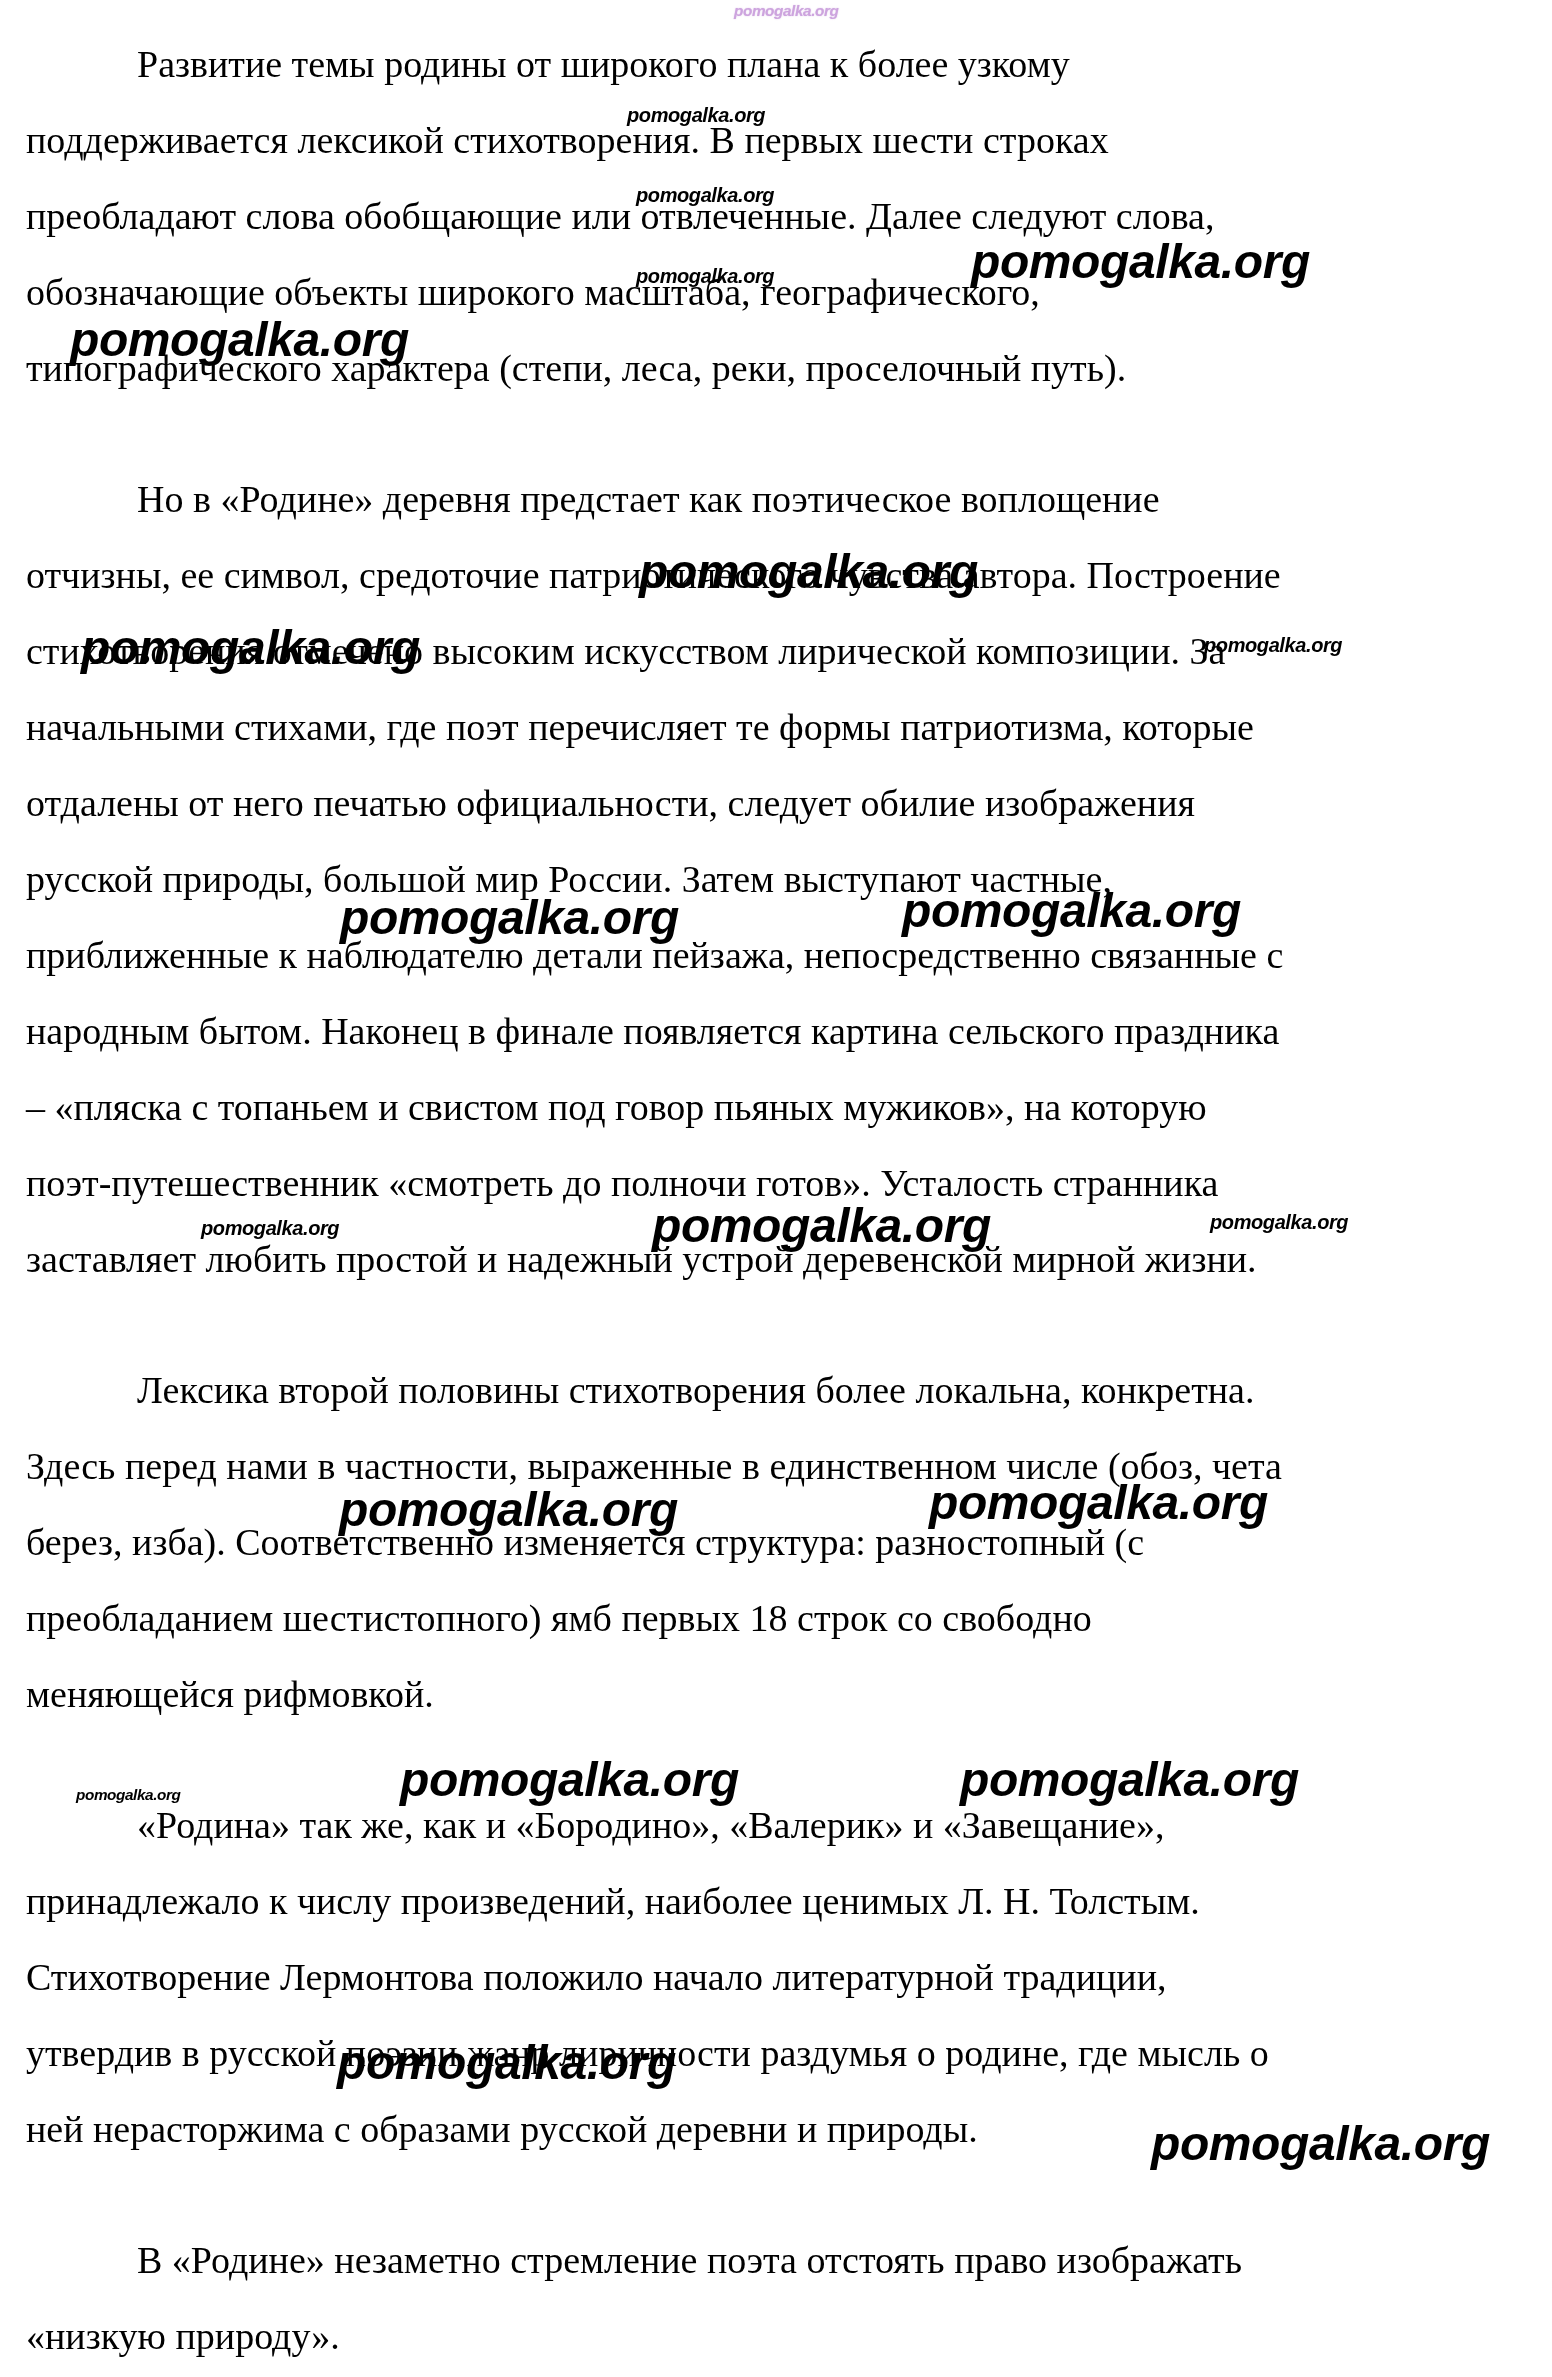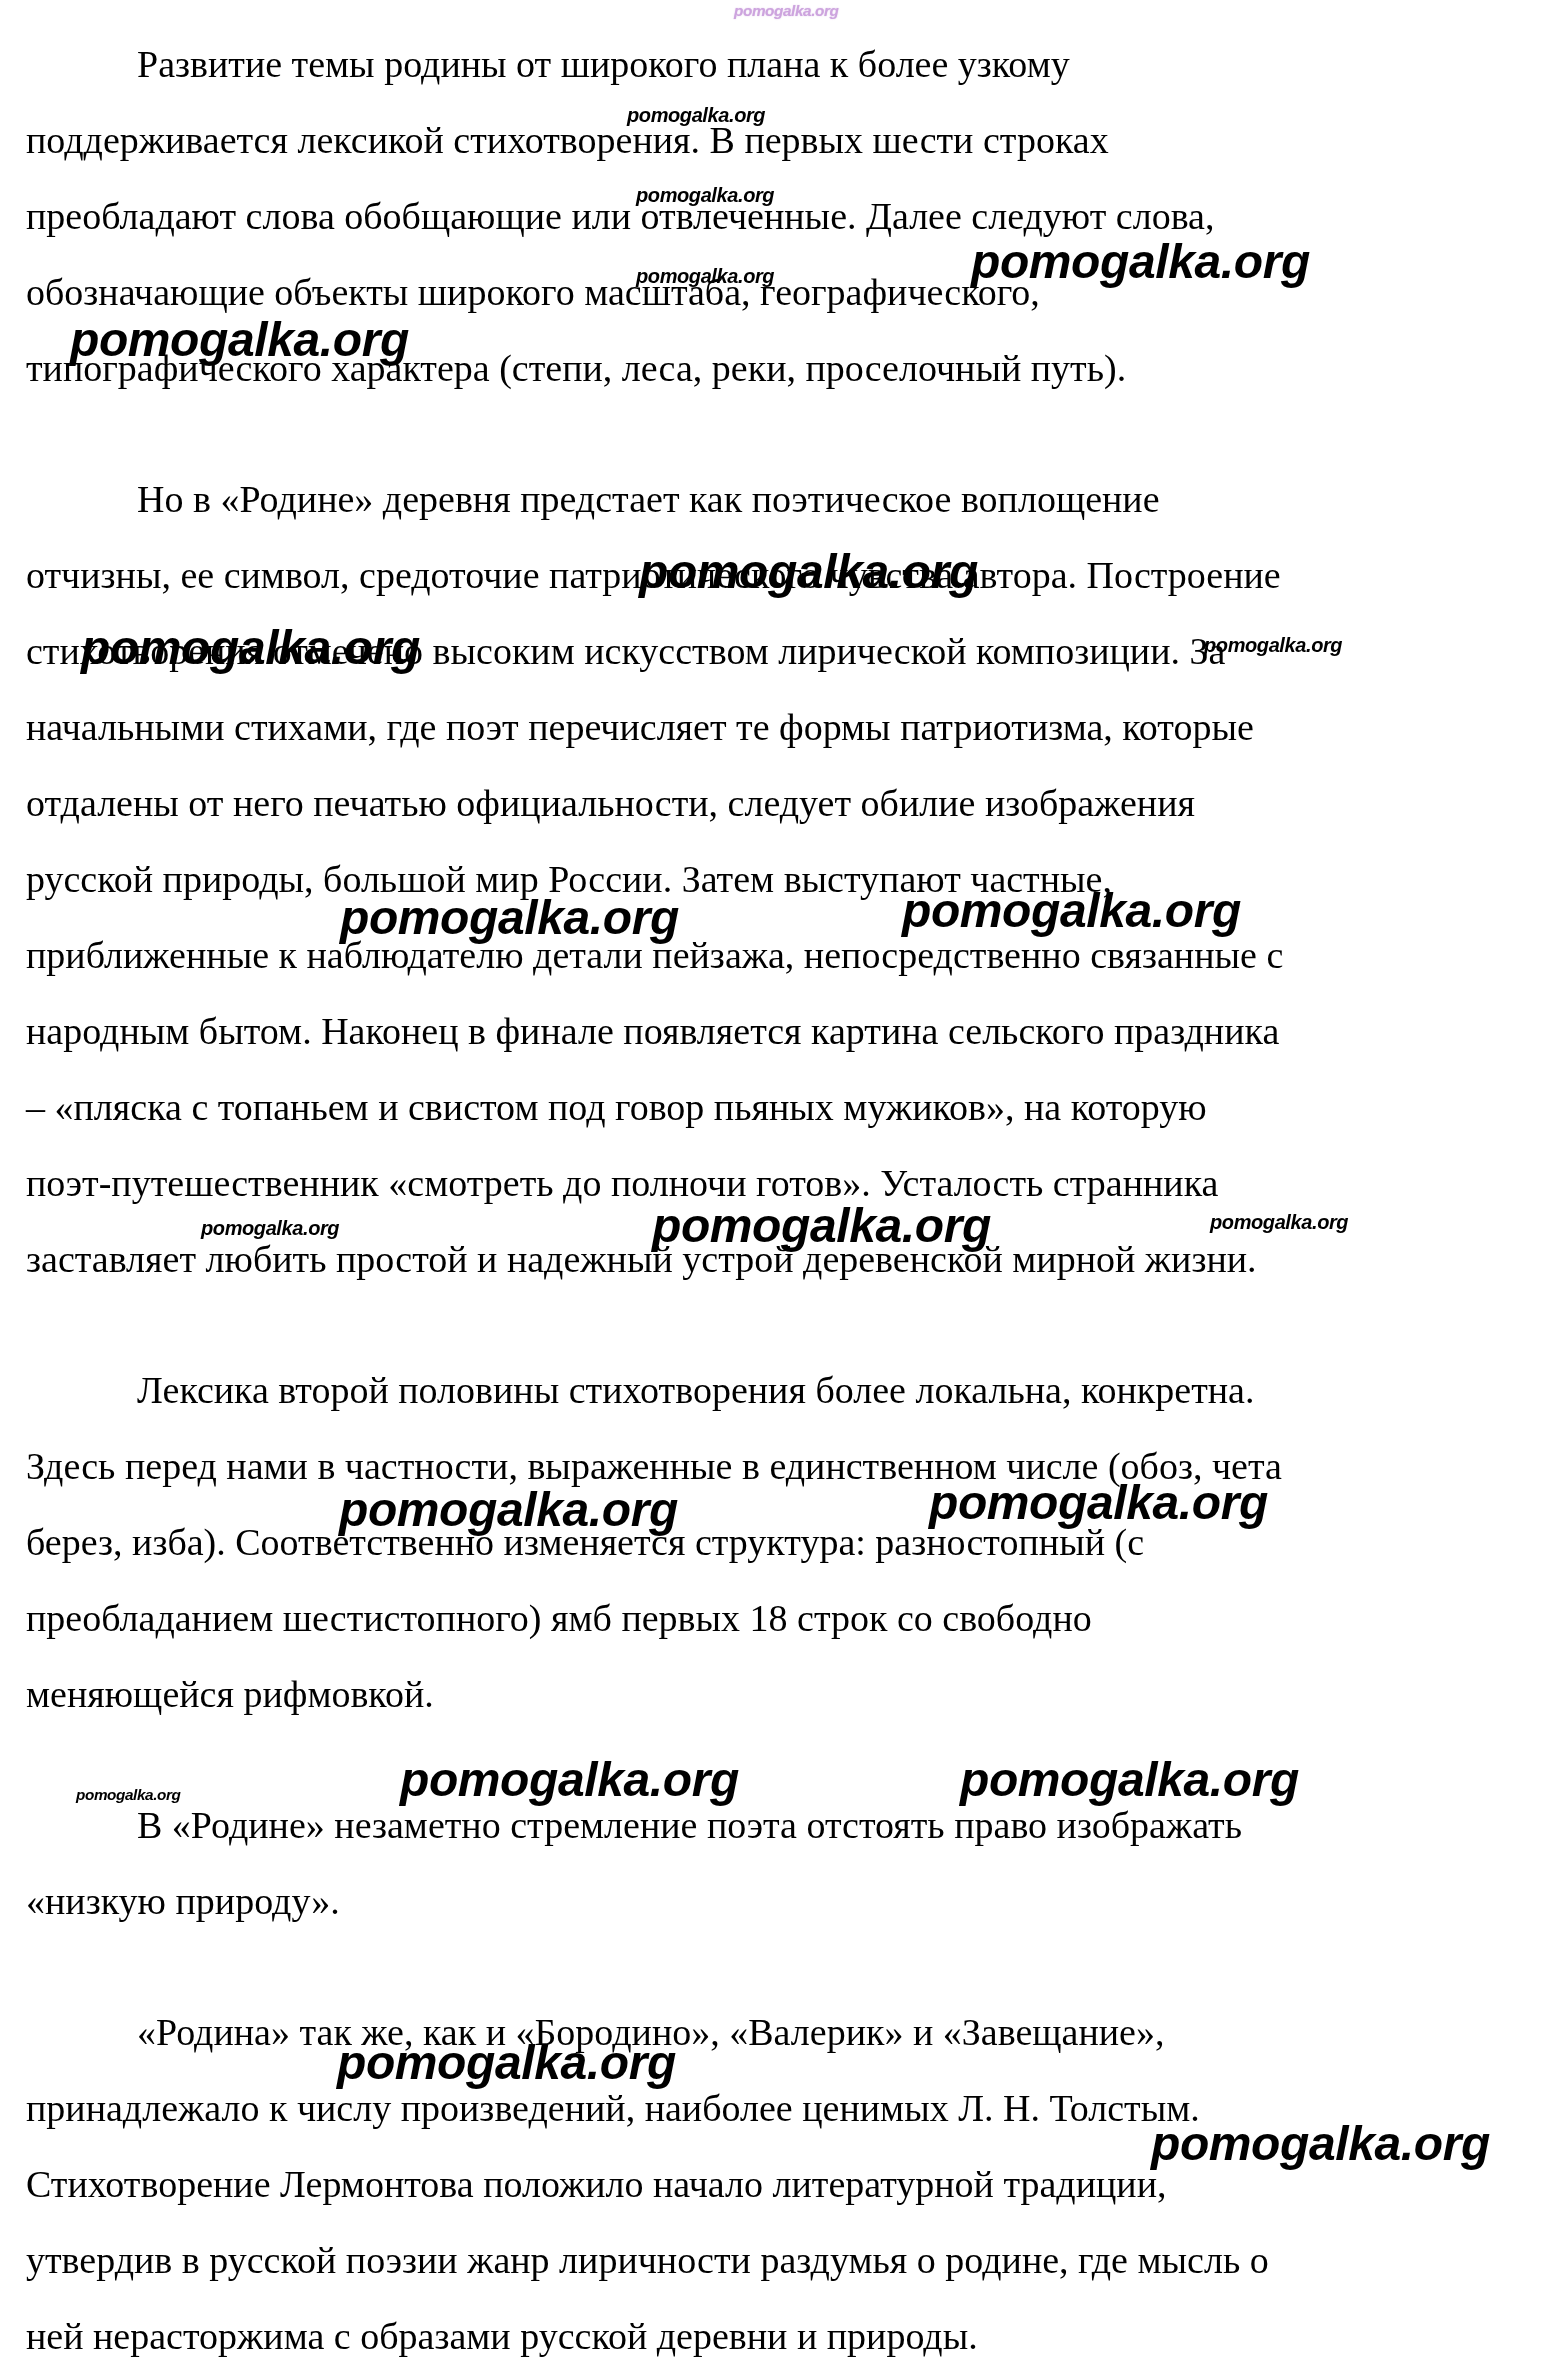--- a/index.html
+++ b/index.html
@@ -69,27 +69,27 @@
 приближенные к наблюдателю детали пейзажа, непосредственно связанные с
 народным бытом. Наконец в финале появляется картина сельского праздника
 – «пляска с топаньем и свистом под говор пьяных мужиков», на которую
 поэт-путешественник «смотреть до полночи готов». Усталость странника
 заставляет любить простой и надежный устрой деревенской мирной жизни.</p>
     <p class="para">Лексика второй половины стихотворения более локальна, конкретна.
 Здесь перед нами в частности, выраженные в единственном числе (обоз, чета
 берез, изба). Соответственно изменяется структура: разностопный (с
 преобладанием шестистопного) ямб первых 18 строк со свободно
 меняющейся рифмовкой.</p>
-    <p class="para">В «Родине» незаметно стремление поэта отстоять право изображать
-«низкую природу».</p>
     <p class="para">«Родина» так же, как и «Бородино», «Валерик» и «Завещание»,
 принадлежало к числу произведений, наиболее ценимых Л. Н. Толстым.
 Стихотворение Лермонтова положило начало литературной традиции,
 утвердив в русской поэзии жанр лиричности раздумья о родине, где мысль о
 ней нерасторжима с образами русской деревни и природы.</p>
+    <p class="para">В «Родине» незаметно стремление поэта отстоять право изображать
+«низкую природу».</p>
   </div>
 
   <div class="wm wm-top" style="left:734px;top:3.1px">pomogalka.org</div>
   <div class="wm wm-sm" style="left:627px;top:105px">pomogalka.org</div>
   <div class="wm wm-sm" style="left:636px;top:185px">pomogalka.org</div>
   <div class="wm wm-lg" style="left:971px;top:238px">pomogalka.org</div>
   <div class="wm wm-sm" style="left:636px;top:266px">pomogalka.org</div>
   <div class="wm wm-lg" style="left:70px;top:316px">pomogalka.org</div>
   <div class="wm wm-lg" style="left:639px;top:548px">pomogalka.org</div>
   <div class="wm wm-lg" style="left:81px;top:624px">pomogalka.org</div>

